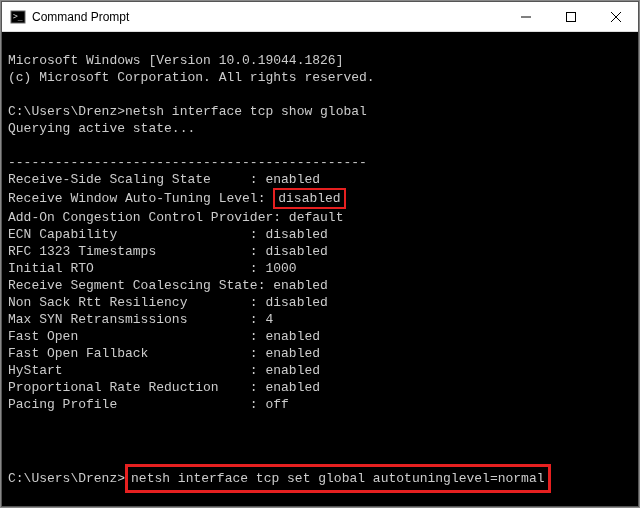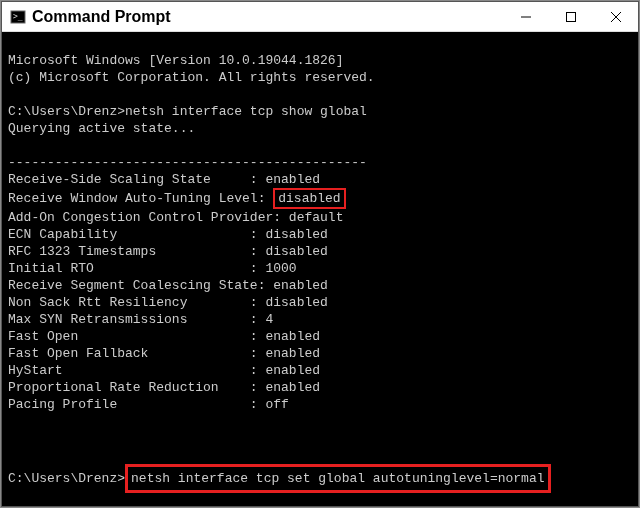--- a/index.html
+++ b/index.html
@@ -36,23 +36,22 @@
       height: 16px;
       margin-left: 8px;
       margin-right: 6px;
       display: flex;
       align-items: center;
       justify-content: center;
     }
     .titlebar-title {
       flex: 1;
       font-family: 'Segoe UI', Tahoma, sans-serif;
-      font-size: 16px;
+      font-size: 12px;
       color: #000;
-      font-weight: bold;
     }
     .window-controls {
       display: flex;
       height: 100%;
     }
     .win-btn {
       width: 45px;
       height: 100%;
       display: flex;
       align-items: center;

